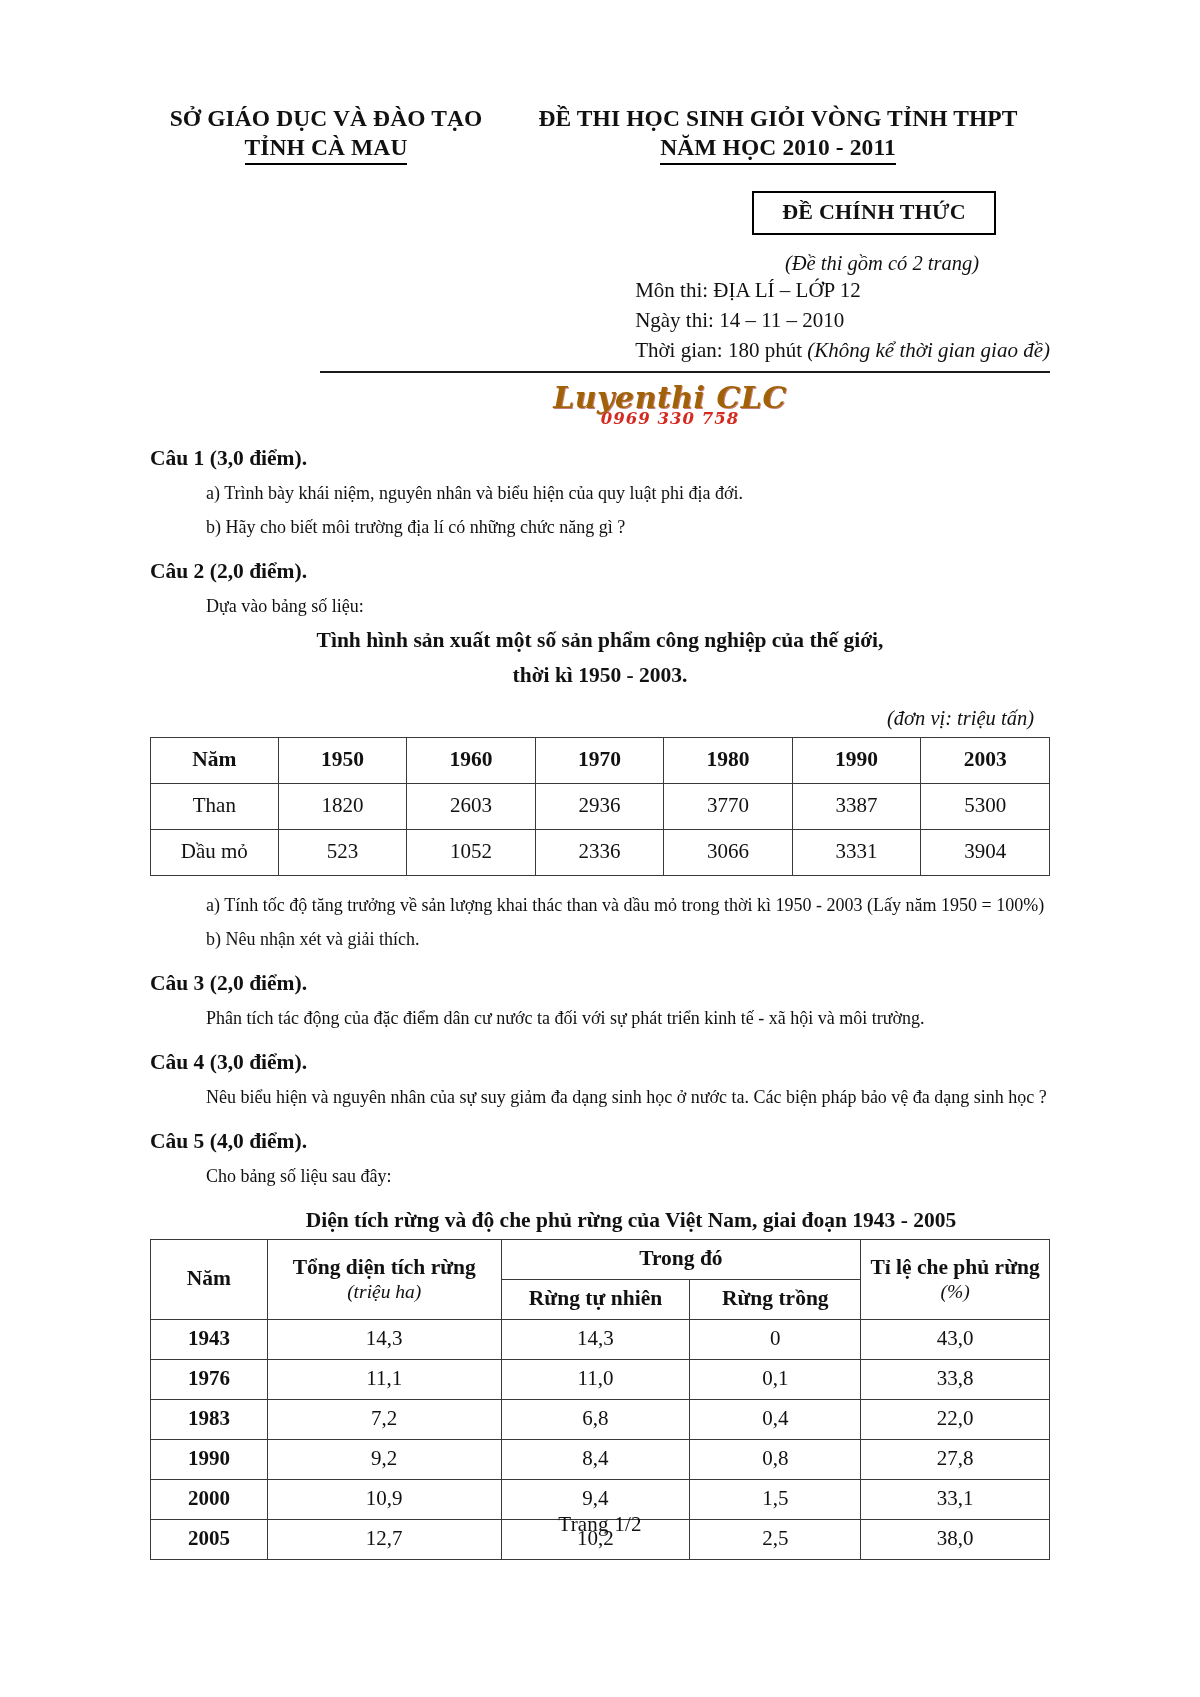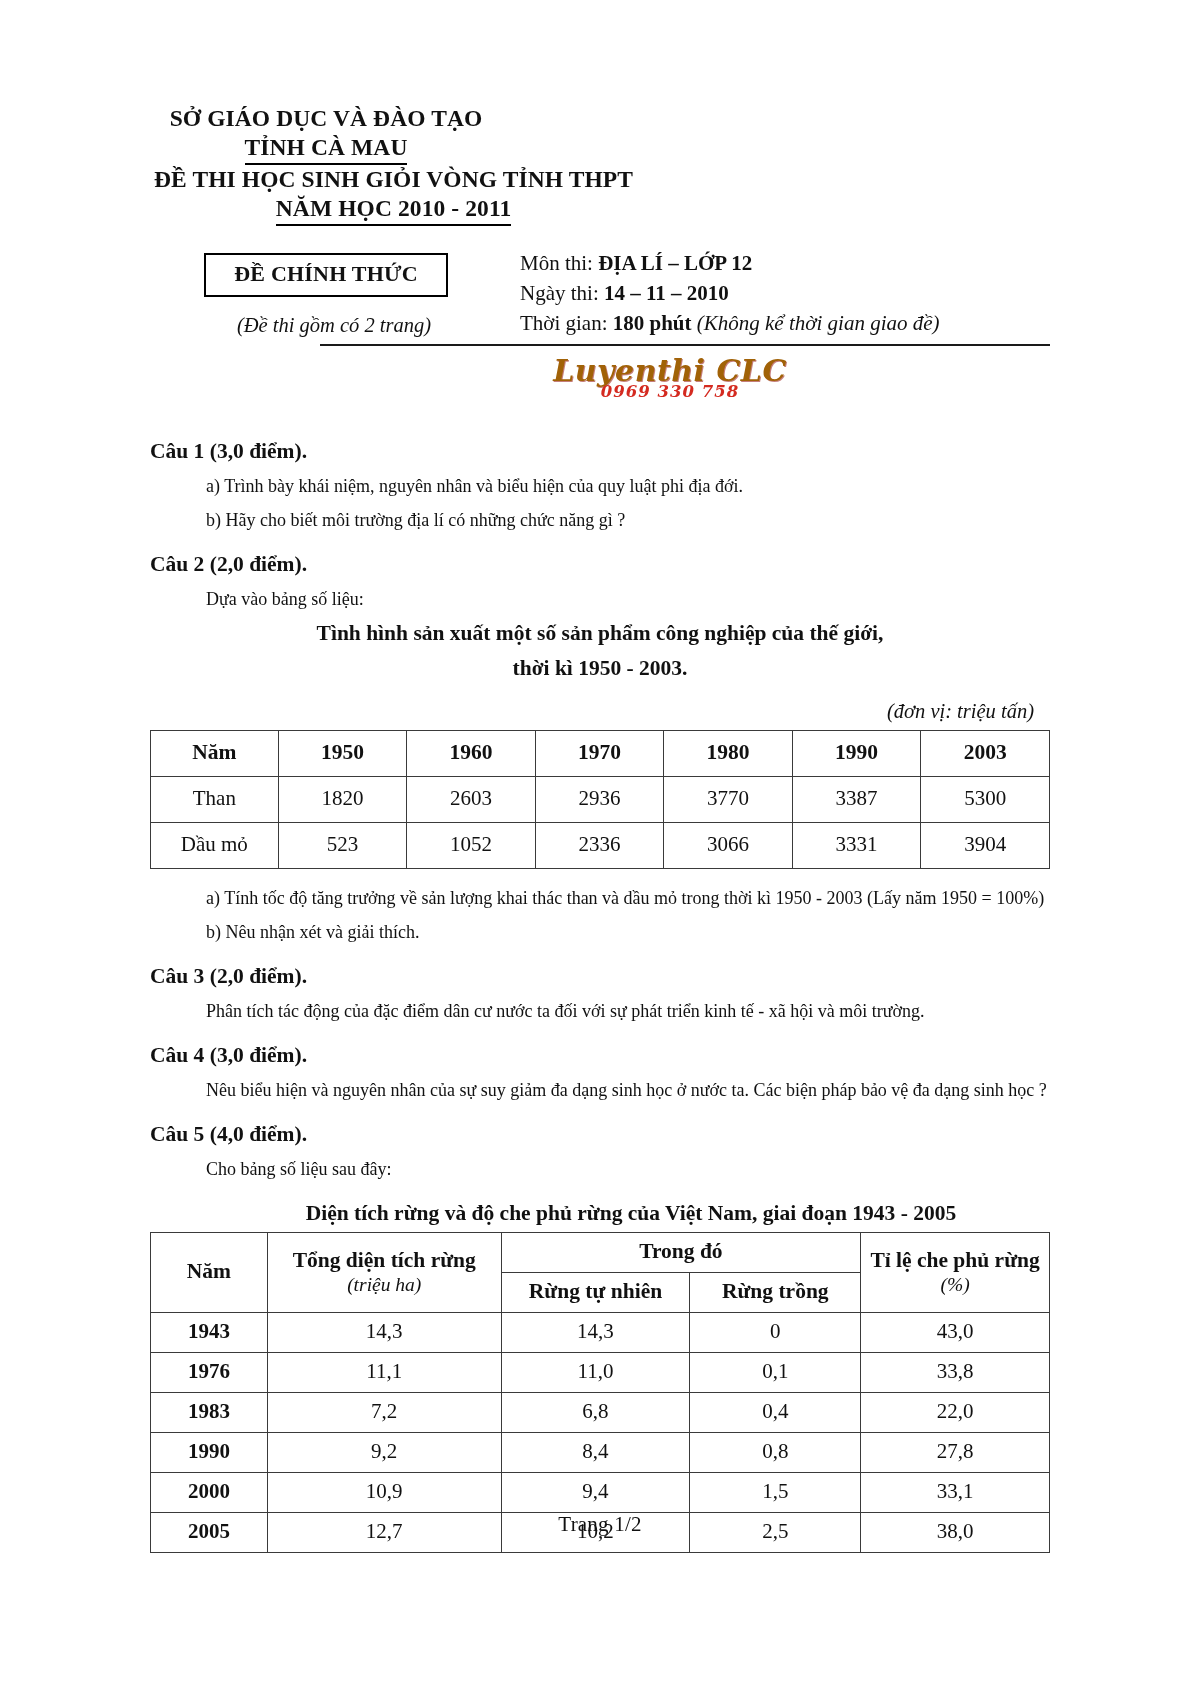--- a/index.html
+++ b/index.html
@@ -21,21 +21,21 @@
     position: relative;
     width: 1200px;
     height: 1697px;
     padding: 0;
     box-sizing: border-box;
   }
 
   
   .header {
     display: flex;
-    flex-direction: column;
+    flex-direction: row;
     align-items: flex-start;
     padding: 104px 150px 0 150px;
     box-sizing: border-box;
   }
   .hdr-left {
     width: 352px;
     text-align: center;
     flex: 0 0 auto;
   }
   .hdr-right {
@@ -52,21 +52,22 @@
   }
   .hdr-underline-wrap {
     display: inline-block;
     border-bottom: 2.2px solid #000;
     padding-bottom: 1px;
   }
 
   
   .header2 {
     display: flex;
-    align-items: center;
+    flex-direction: column;
+    align-items: flex-end;
     padding: 22px 150px 0 150px;
     box-sizing: border-box;
   }
   .hdr2-left {
     width: 352px;
     flex: 0 0 auto;
     text-align: center;
     padding-top: 4px;
   }
   .official-box {
@@ -89,21 +90,21 @@
   .hdr2-right {
     flex: 1 1 auto;
     padding-left: 18px;
     text-align: left;
   }
   .meta-line {
     font-size: 21px;
     line-height: 30px;
     white-space: nowrap;
   }
-  .meta-line b { font-weight: bold; }
+  .meta-line b { font-weight: normal; }
   .meta-line i { font-style: italic; }
 
   .hdr-rule {
     margin: 6px 150px 0 320px;
     border-bottom: 2.2px solid #1a1a1a;
     height: 0;
   }
 
   
   .logo-wrap {
@@ -128,21 +129,21 @@
     font-size: 16.5px;
     letter-spacing: 1px;
     color: #d42a20;
     margin-top: -2px;
   }
 
   
   .content {
     padding: 0 150px 0 150px;
     box-sizing: border-box;
-    margin-top: 34px;
+    margin-top: 14px;
   }
   .q-head {
     font-weight: bold;
     font-size: 21.5px;
     line-height: 32px;
     margin-top: 11px;
     margin-bottom: 2px;
   }
   .para {
     font-size: 18px;

